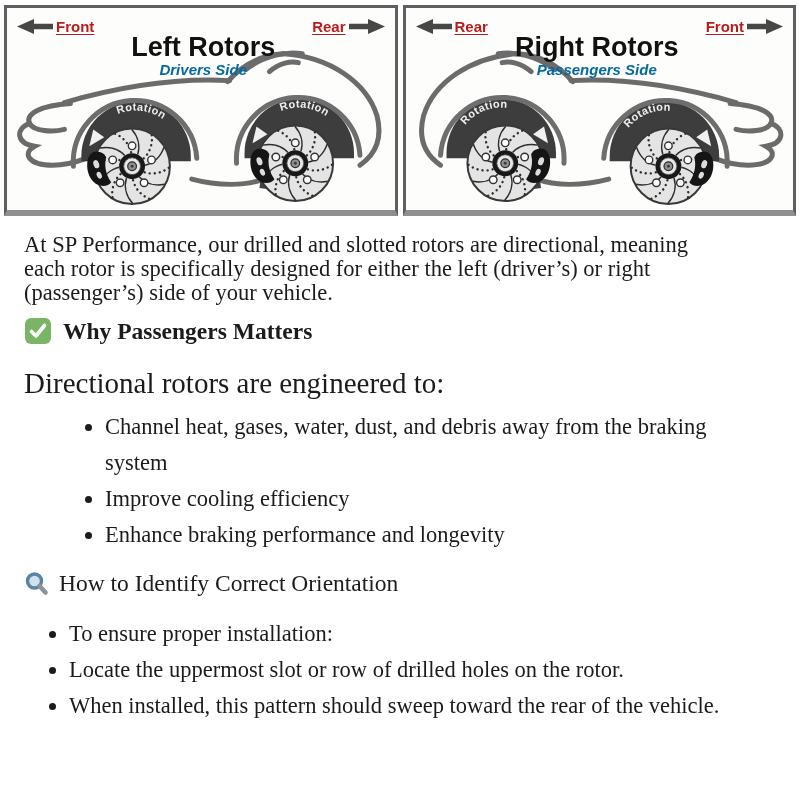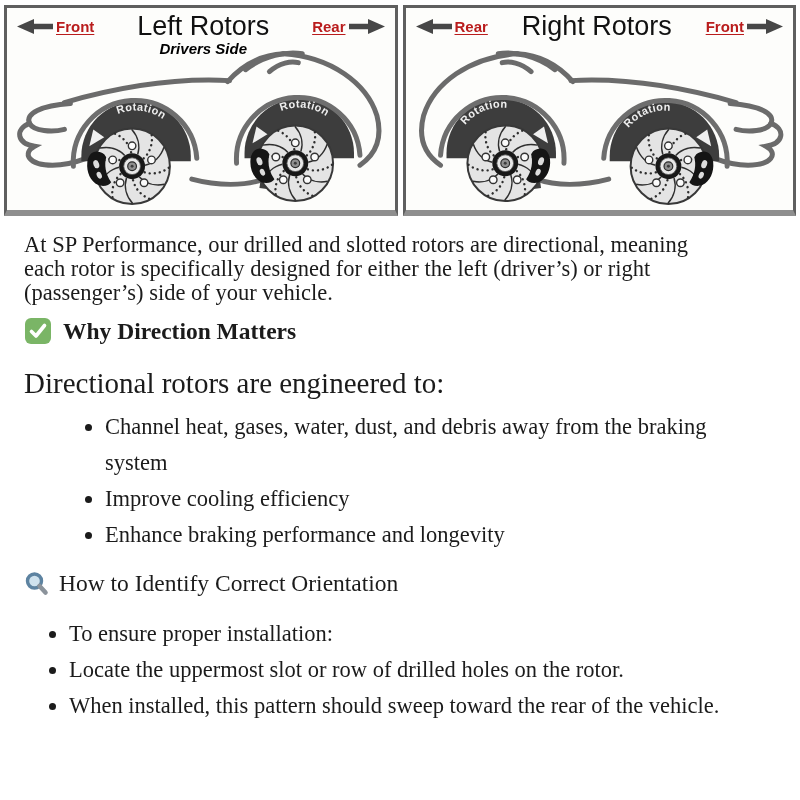--- a/index.html
+++ b/index.html
@@ -14,22 +14,22 @@
   }
   .panel-header {
     position:absolute; top:5px; left:0; right:0; z-index:2;
     display:flex; justify-content:space-between; align-items:flex-start;
     padding:2px 10px 0 10px;
     font-family:"Liberation Sans", sans-serif;
   }
   .dir { display:flex; align-items:center; gap:3px; font-weight:bold; font-size:15px; color:#b91c1c; margin-top:3px; }
   .dir-text { text-decoration:underline; text-underline-offset:2px; }
   .panel-titles { text-align:center; display:flex; flex-direction:column; margin-top:-3px; }
-  .panel-title { font-size:27px; font-weight:normal; color:#111; line-height:1.04; }
-  .panel-subtitle { font-size:15px; font-weight:bold; font-style:italic; color:#000000; }
+  .panel-title { font-size:27px; font-weight:bold; color:#111; line-height:1.04;margin-top:21px; }
+  .panel-subtitle { font-size:15px; font-weight:bold; font-style:italic; color:#0369a1; }
 
   .car { position:absolute; left:0; top:0; width:100%; height:100%; }
 
   
   .arch { fill:#3d3d3d; }
   .fender { fill:none; stroke:#6e6e6e; stroke-width:5; stroke-linecap:round; }
   .rot-head { fill:#f0f0f0; }
   .rot-text { font-family:"Liberation Sans", sans-serif; font-size:11px; font-weight:bold; fill:#efefef; letter-spacing:.4px; }
   .outline path { fill:none; stroke:#6b6b6b; stroke-width:5; stroke-linecap:round; }
   .outline .flick { fill:#3f3f3f; stroke:none; }
@@ -154,20 +154,21 @@
   <div class="panel">
     <div class="panel-header">
       <span class="dir">
         <svg width="36" height="15" viewBox="0 0 36 15">
             <path d="M0 7.5 L17 0 L17 4.8 L36 4.8 L36 10.2 L17 10.2 L17 15 Z" fill="#474747"></path>
           </svg>
         <span class="dir-text">Rear</span>
       </span>
       <span class="panel-titles">
         <span class="panel-title">Right Rotors</span>
+        <span class="panel-subtitle">Passengers Side</span>
       </span>
       <span class="dir">
         <span class="dir-text">Front</span>
         <svg width="36" height="15" viewBox="0 0 36 15">
             <path d="M36 7.5 L19 0 L19 4.8 L0 4.8 L0 10.2 L19 10.2 L19 15 Z" fill="#474747"></path>
           </svg>
       </span>
     </div>
     <svg class="car" viewBox="0 0 386 203">
       <use href="#car-outline" transform="translate(386,0) scale(-1,1)"></use>
@@ -193,21 +194,21 @@
 
 <div class="article">
 
   <p class="intro">At SP Performance, our drilled and slotted rotors are directional, meaning each rotor is specifically designed for either the left (driver’s) or right (passenger’s) side of your vehicle.</p>
 
   <div class="h-why">
     <svg class="emoji-icon" width="28" height="28" viewBox="0 0 28 28">
       <rect x="1" y="1" width="26" height="26" rx="6" fill="#7ab566"></rect>
       <path d="M 7.5 14.5 L 12 19 L 20.5 8.5" stroke="#ffffff" stroke-width="3.6" fill="none" stroke-linecap="round" stroke-linejoin="round"></path>
     </svg>
-    <span>Why Direction Matters</span>
+    <span>Why Passengers Matters</span>
   </div>
 
   <p class="lead">Directional rotors are engineered to:</p>
 
   <ul class="list-why">
     <li>Channel heat, gases, water, dust, and debris away from the braking system</li>
     <li>Improve cooling efficiency</li>
     <li>Enhance braking performance and longevity</li>
   </ul>
 

